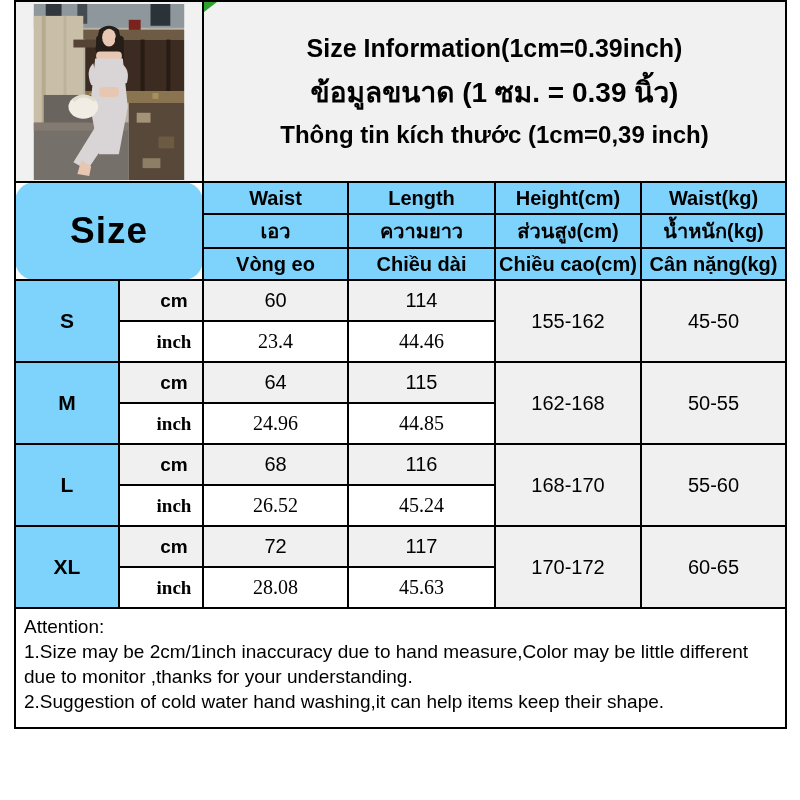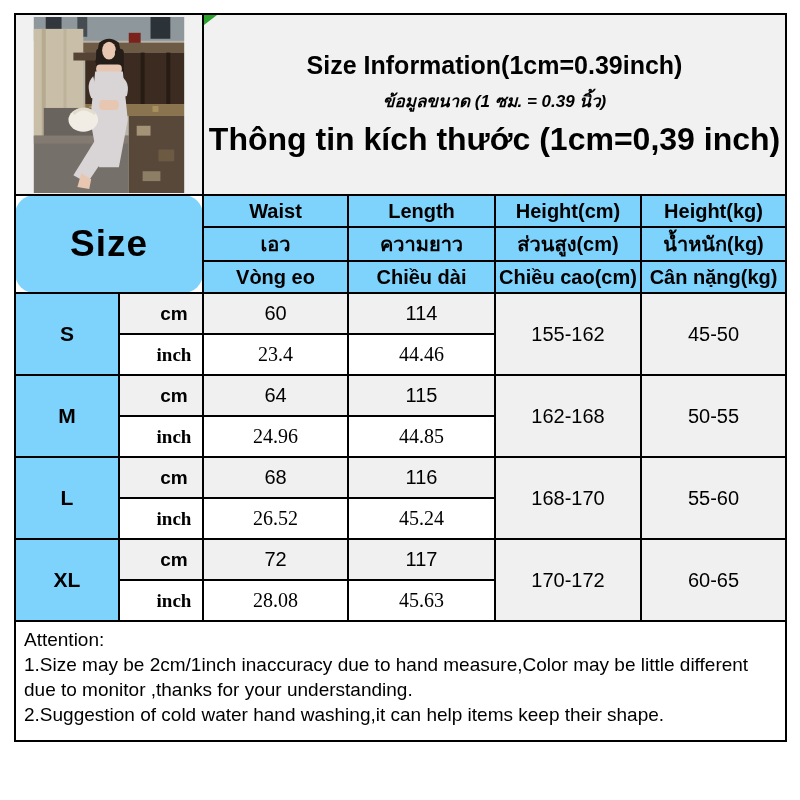--- a/index.html
+++ b/index.html
@@ -1,38 +1,38 @@
 <!DOCTYPE html>
 <html><head>
 <meta charset="utf-8">
 <style>
   html,body{margin:0;padding:0;background:#ffffff;}
   body{width:800px;height:800px;font-family:"Liberation Sans",sans-serif;color:#000;}
   .sheet{position:relative;width:800px;height:800px;background:#ffffff;overflow:hidden;}
 
   table.size-table{
-    position:absolute;left:14px;top:13px;
+    position:absolute;left:14px;top:0;
     width:772px;border-collapse:collapse;table-layout:fixed;
   }
   td{border:2px solid #000;text-align:center;vertical-align:middle;padding:0;overflow:hidden;}
 
   .bg-soft{background:#f2f1f1;}
   .bg-head{background:#7dd3fc;}
   .bg-light{background:#f0f0f0;}
   .bg-white{background:#ffffff;font-family:Liberation Serif, serif;}
 
   tr.r-top{height:181px;}
   tr.r-h{height:32px;}
   tr.r-u{height:41px;}
   tr.r-att{height:120px;}
 
   .title-cell{position:relative;}
   .title-en{font-size:25px;font-weight:bold;}
-  .title-th{font-size:17px;font-weight:bold;margin-top:7px;font-style:italic;}
-  .title-vi{font-size:32px;font-weight:bold;margin-top:7px;}
+  .title-th{font-size:28px;font-weight:bold;margin-top:7px;}
+  .title-vi{font-size:24px;font-weight:bold;margin-top:7px;}
 
   .green-flag{position:absolute;top:0;left:0;width:0;height:0;
     border-top:10px solid #2ca02c;border-right:13px solid transparent;}
 
   .size-big{font-size:37px;font-weight:bold;letter-spacing:1px;border-radius:20px;}
   .head-cell{font-size:20px;font-weight:bold;}
   .size-label{font-size:21px;font-weight:bold;}
   .unit{font-size:19px;font-weight:bold;padding-left:26px;}
   .val{font-size:20px;font-weight:normal;}
 
@@ -109,21 +109,21 @@
         <div class="title-th">ข้อมูลขนาด (1 ซม. = 0.39 นิ้ว)</div>
         <div class="title-vi">Thông tin kích thước (1cm=0,39 inch)</div>
       </td>
     </tr>
 
     <tr class="r-h">
       <td class="bg-head size-big" colspan="2" rowspan="3">Size</td>
       <td class="bg-head head-cell">Waist</td>
       <td class="bg-head head-cell">Length</td>
       <td class="bg-head head-cell">Height(cm)</td>
-      <td class="bg-head head-cell">Height(kg)</td>
+      <td class="bg-head head-cell">Waist(kg)</td>
     </tr>
     <tr class="r-h">
       <td class="bg-head head-cell">เอว</td>
       <td class="bg-head head-cell">ความยาว</td>
       <td class="bg-head head-cell">ส่วนสูง(cm)</td>
       <td class="bg-head head-cell">น้ำหนัก(kg)</td>
     </tr>
     <tr class="r-h">
       <td class="bg-head head-cell">Vòng eo</td>
       <td class="bg-head head-cell">Chiều dài</td>

